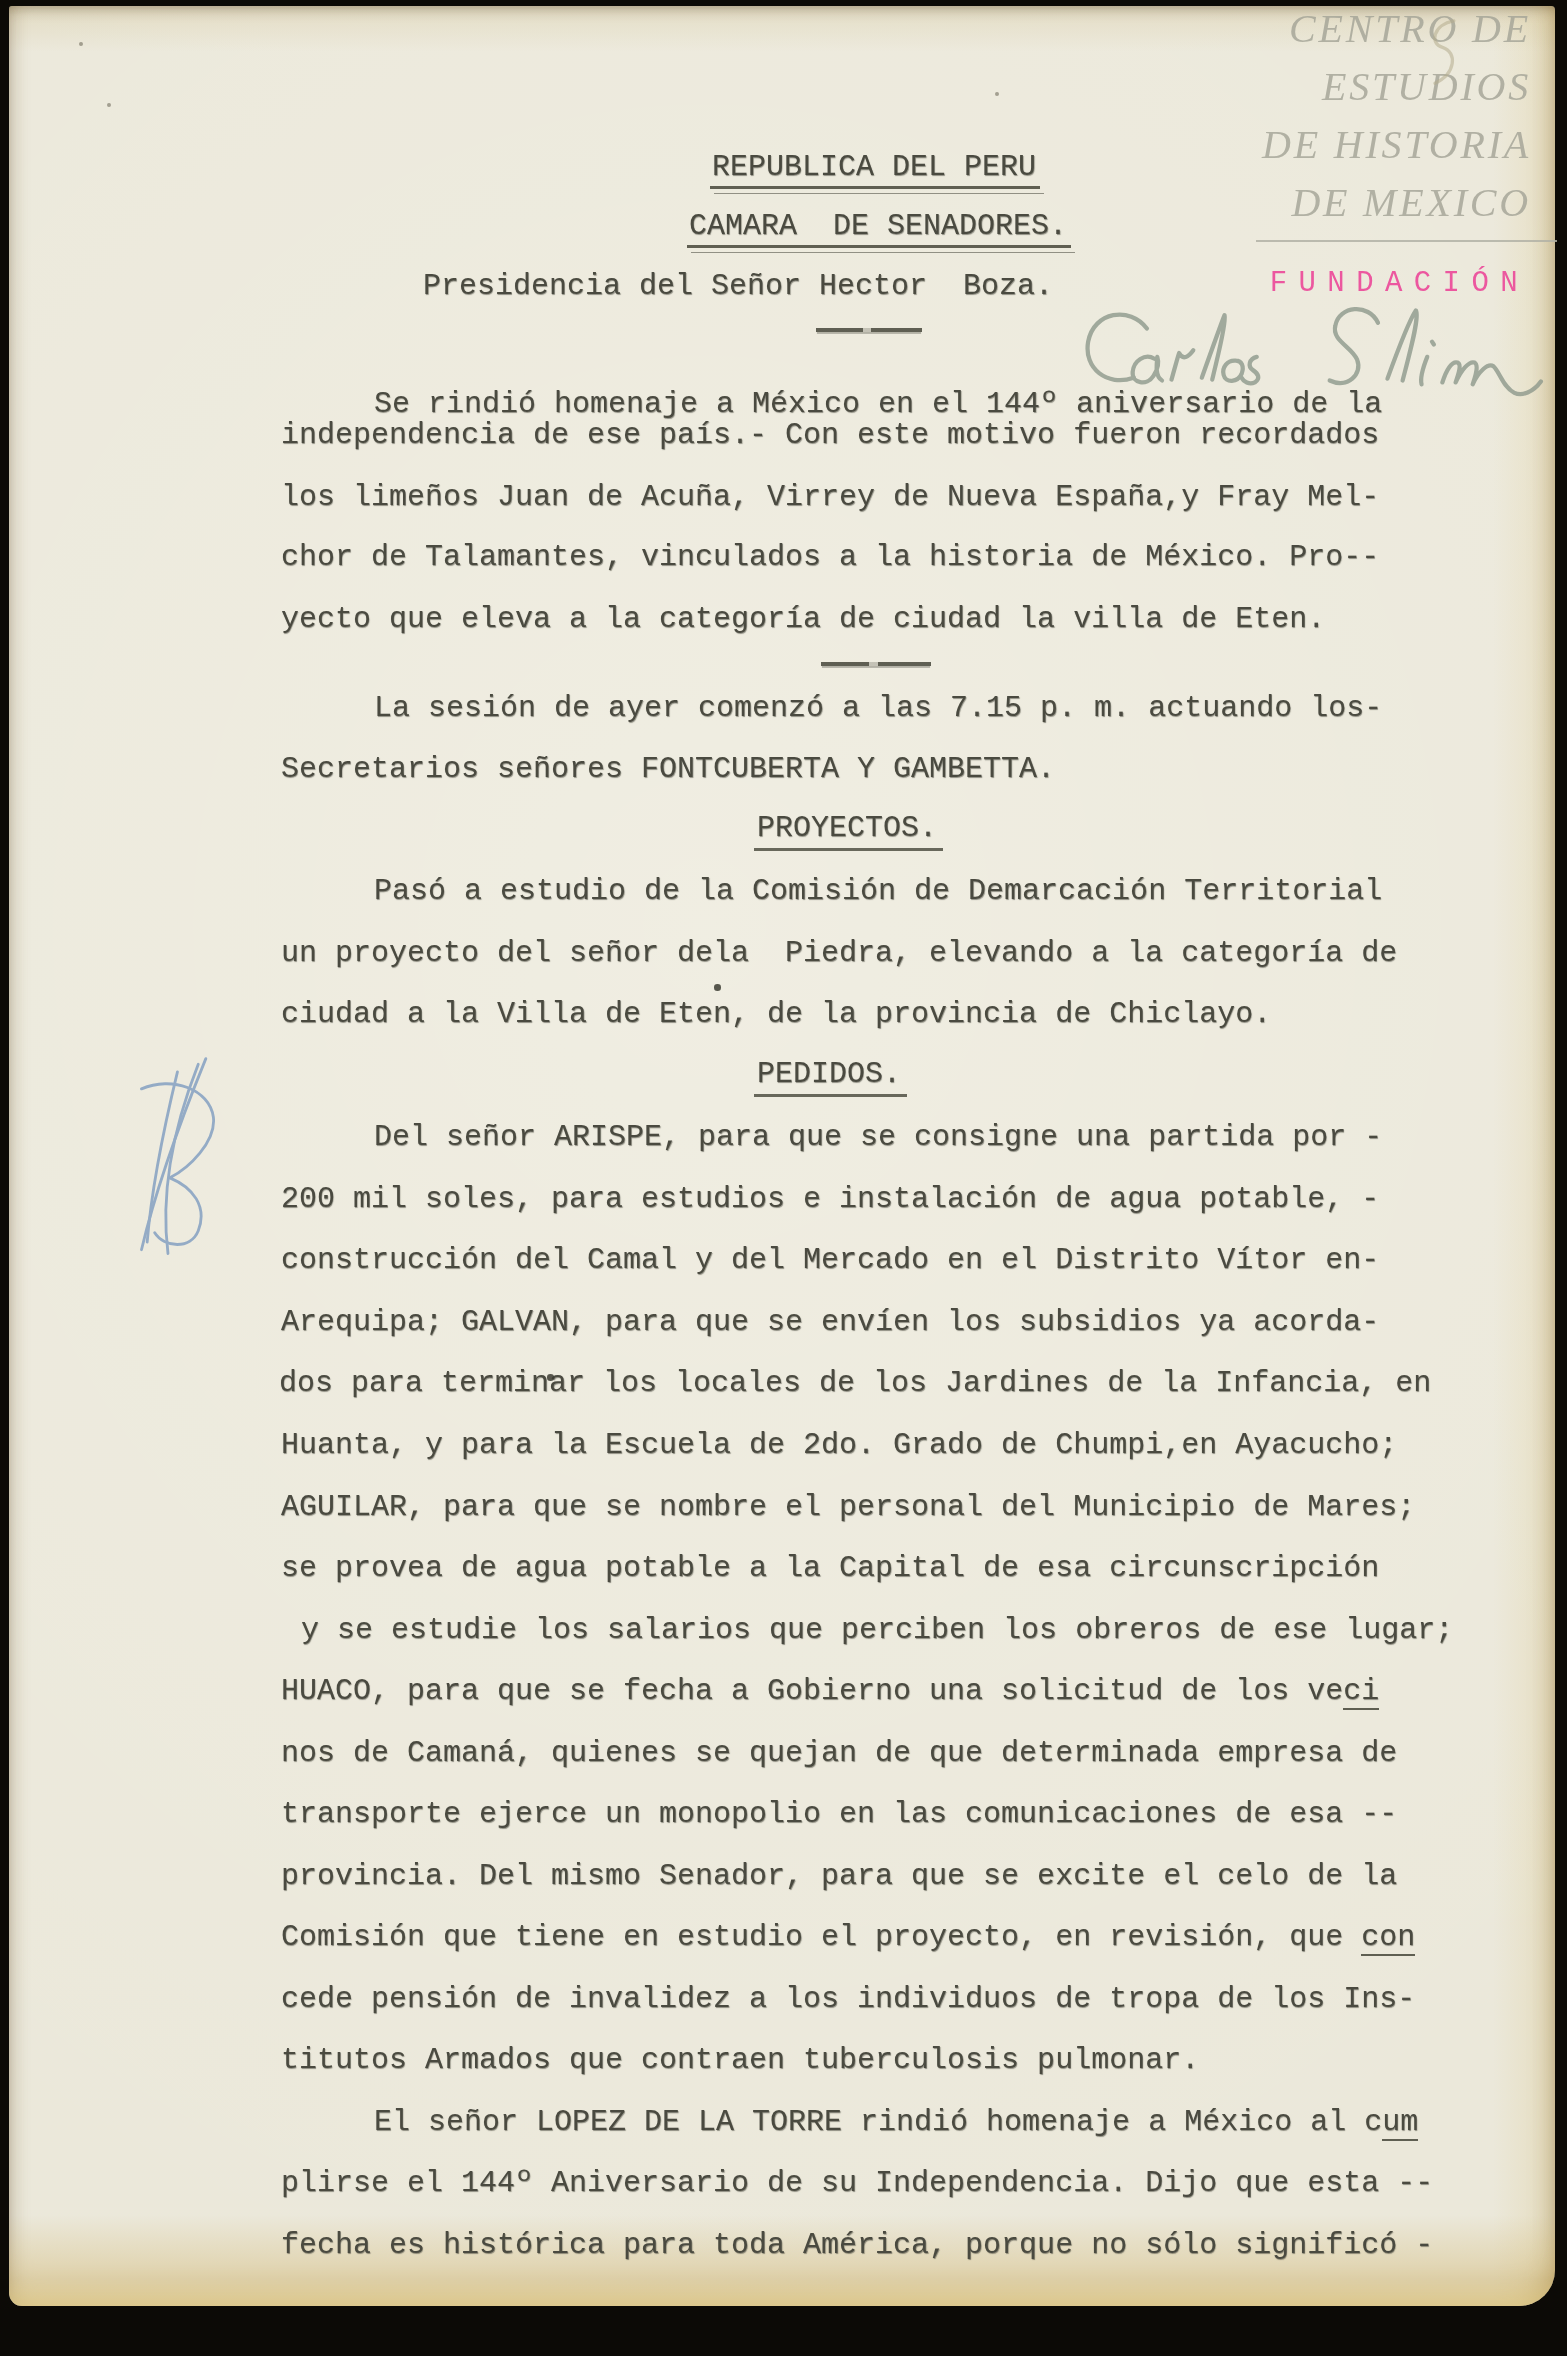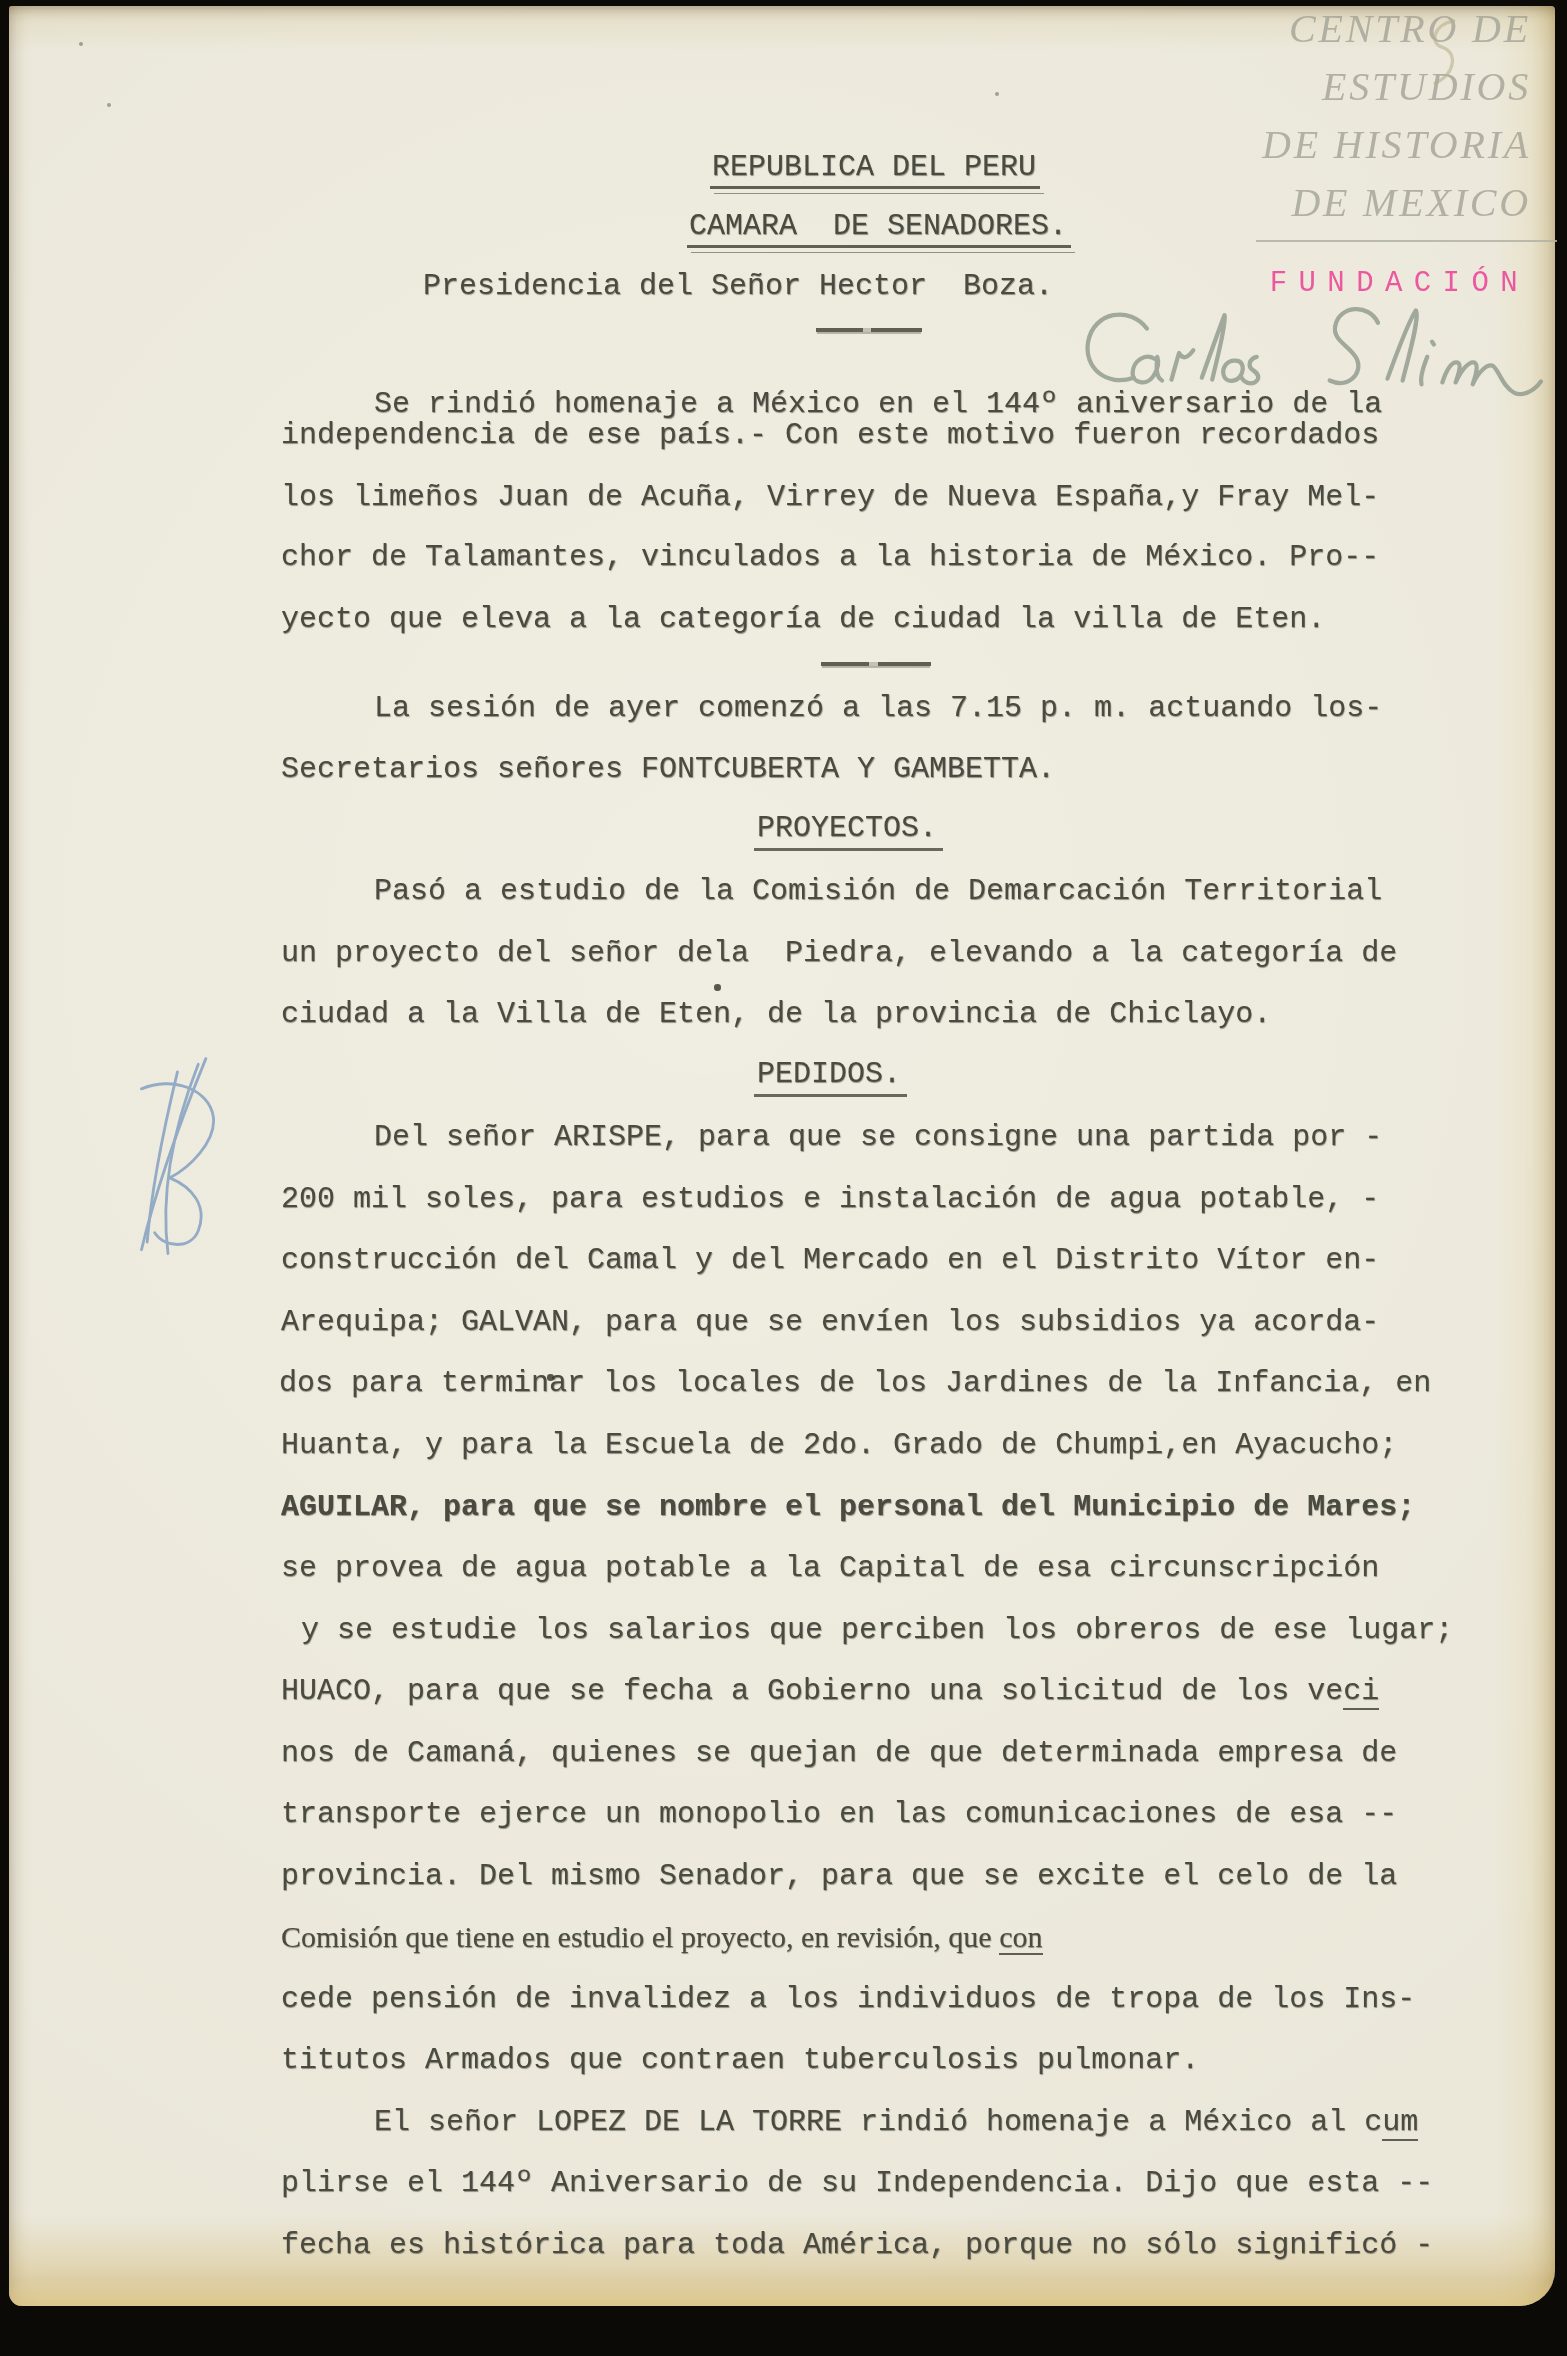--- a/index.html
+++ b/index.html
@@ -129,28 +129,28 @@
       <div class="ink-dot" style="left: 714px; top: 984px;"></div>
       <div class="typed-line" style="left: 281px; top: 998px;"><span class="inner">ciudad a la Villa de Eten, de la provincia de Chiclayo.</span></div>
       <div class="typed-line ul1" style="left: 757px; top: 1058px; text-align: right;"><span class="inner">PEDIDOS.</span></div>
       <div class="typed-line" style="left: 374px; top: 1121px;"><span class="inner">Del señor ARISPE, para que se consigne una partida por -</span></div>
       <div class="typed-line" style="left: 281px; top: 1183px;"><span class="inner">200 mil soles, para estudios e instalación de agua potable, -</span></div>
       <div class="typed-line" style="left: 281px; top: 1244px;"><span class="inner">construcción del Camal y del Mercado en el Distrito Vítor en-</span></div>
       <div class="typed-line" style="left: 281px; top: 1306px;"><span class="inner">Arequipa; GALVAN, para que se envíen los subsidios ya acorda-</span></div>
       <div class="typed-line" style="left: 279px; top: 1367px;"><span class="inner">dos para terminar los locales de los Jardines de la Infancia, en</span></div>
       <div class="ink-dot" style="left: 547px; top: 1374px;"></div>
       <div class="typed-line" style="left: 281px; top: 1429px;"><span class="inner">Huanta, y para la Escuela de 2do. Grado de Chumpi,en Ayacucho;</span></div>
-      <div class="typed-line" style="left: 281px; top: 1491px; font-weight: bold;"><span class="inner">AGUILAR, para que se nombre el personal del Municipio de Mares;</span></div>
+      <div class="typed-line" style="left: 281px; top: 1491px;"><span class="inner">AGUILAR, para que se nombre el personal del Municipio de Mares;</span></div>
       <div class="typed-line" style="left: 281px; top: 1552px;"><span class="inner">se provea de agua potable a la Capital de esa circunscripción</span></div>
       <div class="typed-line" style="left: 281px; top: 1614px; margin-left: 20px;"><span class="inner">y se estudie los salarios que perciben los obreros de ese lugar;</span></div>
       <div class="typed-line" style="left: 281px; top: 1675px;"><span class="inner"><span>HUACO, para que se fecha a Gobierno una solicitud de los ve</span><span class="tail-u">ci</span></span></div>
       <div class="typed-line" style="left: 281px; top: 1737px;"><span class="inner">nos de Camaná, quienes se quejan de que determinada empresa de</span></div>
       <div class="typed-line" style="left: 281px; top: 1798px;"><span class="inner">transporte ejerce un monopolio en las comunicaciones de esa --</span></div>
       <div class="typed-line" style="left: 281px; top: 1860px;"><span class="inner">provincia. Del mismo Senador, para que se excite el celo de la</span></div>
-      <div class="typed-line" style="left: 281px; top: 1921px; font-family: Liberation Serif, serif;"><span class="inner"><span>Comisión que tiene en estudio el proyecto, en revisión, que </span><span class="tail-u">con</span></span></div>
+      <div class="typed-line" style="left: 281px; top: 1921px;"><span class="inner"><span>Comisión que tiene en estudio el proyecto, en revisión, que </span><span class="tail-u">con</span></span></div>
       <div class="typed-line" style="left: 281px; top: 1983px;"><span class="inner">cede pensión de invalidez a los individuos de tropa de los Ins-</span></div>
       <div class="typed-line" style="left: 281px; top: 2044px;"><span class="inner">titutos Armados que contraen tuberculosis pulmonar.</span></div>
       <div class="typed-line" style="left: 374px; top: 2106px;"><span class="inner"><span>El señor LOPEZ DE LA TORRE rindió homenaje a México al c</span><span class="tail-u">um</span></span></div>
       <div class="typed-line" style="left: 281px; top: 2167px;"><span class="inner">plirse el 144º Aniversario de su Independencia. Dijo que esta --</span></div>
       <div class="typed-line" style="left: 281px; top: 2229px;"><span class="inner">fecha es histórica para toda América, porque no sólo significó -</span></div>
     </div>
 
 </div>
 
 

